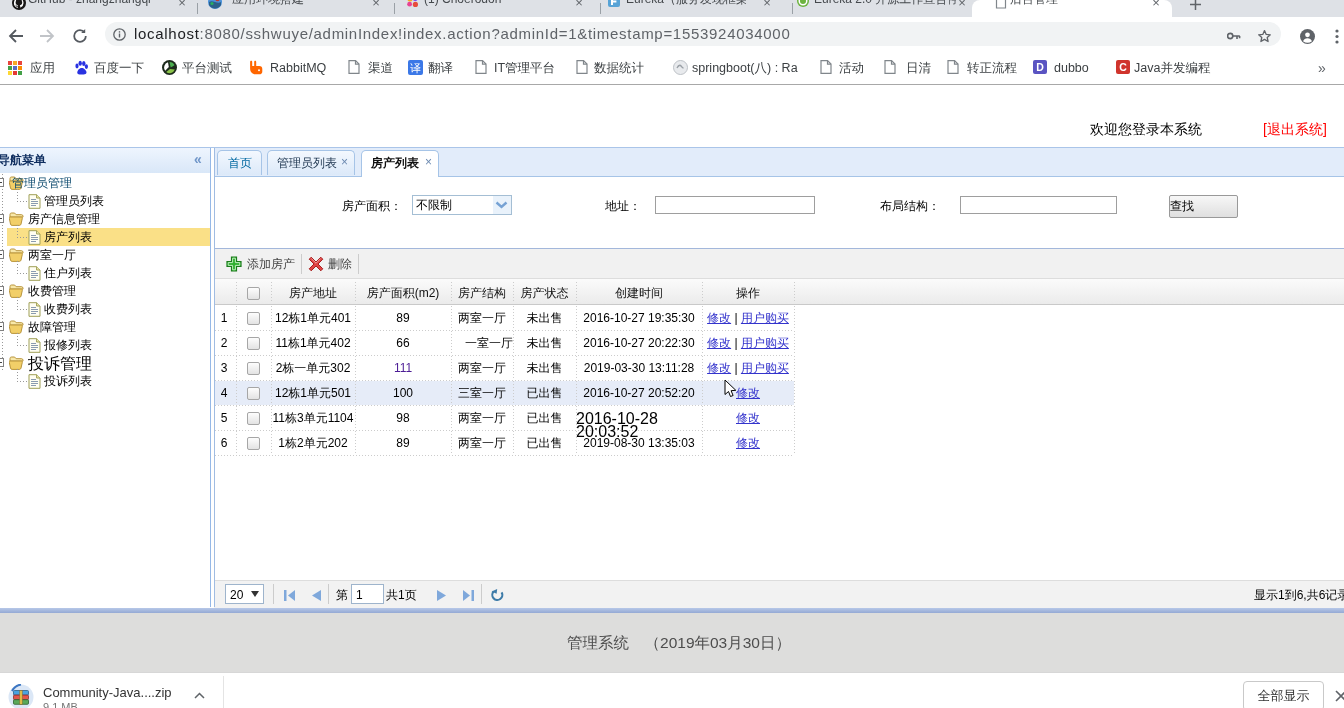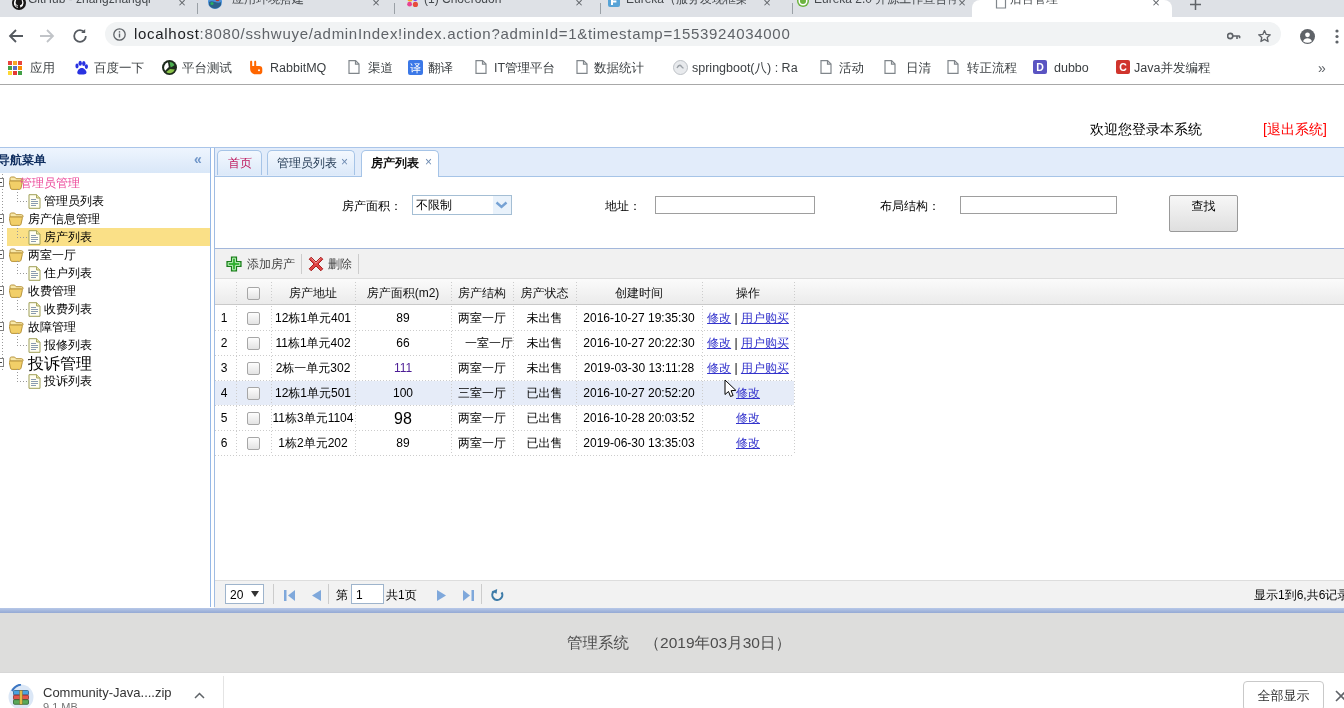--- a/index.html
+++ b/index.html
@@ -217,21 +217,21 @@
   <div id="tree">
   <div class="abs" style="left:2px;top:174px;width:1px;height:198px;background:repeating-linear-gradient(to bottom,#999 0 1px,transparent 1px 3px)"></div>
 
   <div class="abs" style="left:7px;top:228px;width:203px;height:18px;background:#fae087"></div>
   <div class="abs" style="left:-5px;top:178px;width:9px;height:9px;background:#fff;border:1px solid #818181;box-sizing:border-box"></div>
       <div class="abs" style="left:-3px;top:182px;width:5px;height:1px;background:#444"></div>
   <svg class="abs" style="left:9px;top:176px" width="16" height="14" viewBox="0 0 16 14">
         <path d="M1 2.5c0-.8.6-1.5 1.4-1.5h3.2l1.5 1.7h5.5c.8 0 1.4.6 1.4 1.4v1H1z" fill="#f8e8a9" stroke="#b8943c" stroke-width="1"></path>
         <path d="M.8 5h11.4c.9 0 1.3.6 1.1 1.4l-1.3 5.7c-.2.8-.8 1.3-1.6 1.3H3.1c-.8 0-1.5-.5-1.6-1.3L.3 6.4C.1 5.6.4 5 .8 5z" fill="#f2cf68" stroke="#b8943c" stroke-width="1"></path>
       </svg>
-  <div class="abs" style="left:20px;top:177px;font-size:12px;color:#ec4899;line-height:13px">管理员管理</div>
+  <div class="abs" style="left:12px;top:177px;font-size:12px;color:#0c4a6e;line-height:13px">管理员管理</div>
   <div class="abs" style="left:-5px;top:214px;width:9px;height:9px;background:#fff;border:1px solid #818181;box-sizing:border-box"></div>
       <div class="abs" style="left:-3px;top:218px;width:5px;height:1px;background:#444"></div>
   <svg class="abs" style="left:9px;top:212px" width="16" height="14" viewBox="0 0 16 14">
         <path d="M1 2.5c0-.8.6-1.5 1.4-1.5h3.2l1.5 1.7h5.5c.8 0 1.4.6 1.4 1.4v1H1z" fill="#f8e8a9" stroke="#b8943c" stroke-width="1"></path>
         <path d="M.8 5h11.4c.9 0 1.3.6 1.1 1.4l-1.3 5.7c-.2.8-.8 1.3-1.6 1.3H3.1c-.8 0-1.5-.5-1.6-1.3L.3 6.4C.1 5.6.4 5 .8 5z" fill="#f2cf68" stroke="#b8943c" stroke-width="1"></path>
       </svg>
   <div class="abs" style="left:28px;top:213px;font-size:12px;color:#000;line-height:13px">房产信息管理</div>
   <div class="abs" style="left:-5px;top:250px;width:9px;height:9px;background:#fff;border:1px solid #818181;box-sizing:border-box"></div>
       <div class="abs" style="left:-3px;top:254px;width:5px;height:1px;background:#444"></div>
   <svg class="abs" style="left:9px;top:248px" width="16" height="14" viewBox="0 0 16 14">
@@ -307,42 +307,42 @@
         <path d="M8.6.7V4H12" fill="#f3eeb5" stroke="#9f9f56" stroke-width="1"></path>
         <path d="M3 5.5h5M3 7.5h7M3 9.5h7M3 11.5h5" stroke="#8a9bb0" stroke-width="1"></path>
       </svg>
   <div class="abs" style="left:44px;top:375px;font-size:12px;color:#000;line-height:13px">投诉列表</div>
   </div>
 
   <div class="abs" style="left:214px;top:148px;width:1130px;height:29px;background:#e2ecfa;border-left:1px solid #95b8e7;box-sizing:border-box"></div>
   <div class="abs" style="left:215px;top:176px;width:1129px;height:1px;background:#a6c4e7"></div>
 
   <div class="abs" style="left:217px;top:150px;width:45px;height:25px;background:linear-gradient(#f3f8fe,#dcE9f9);border:1px solid #a6c4e7;border-bottom:none;border-radius:5px 5px 0 0;box-sizing:border-box"></div>
-  <div class="abs" style="left:228px;top:157px;font-size:12px;color:#be185d;line-height:13px">首页</div>
+  <div class="abs" style="left:228px;top:157px;font-size:12px;color:#0369a1;line-height:13px">首页</div>
 
   <div class="abs" style="left:267px;top:150px;width:88px;height:25px;background:linear-gradient(#f3f8fe,#dcE9f9);border:1px solid #a6c4e7;border-bottom:none;border-radius:5px 5px 0 0;box-sizing:border-box"></div>
   <div class="abs" style="left:277px;top:157px;font-size:12px;color:#233a54;line-height:13px">管理员列表</div>
   <div class="abs" style="left:341px;top:156px;font-size:12px;color:#6b89b0;line-height:13px">×</div>
 
   <div class="abs" style="left:361px;top:150px;width:78px;height:27px;background:#fff;border:1px solid #a6c4e7;border-bottom:none;border-radius:5px 5px 0 0;box-sizing:border-box"></div>
   <div class="abs" style="left:371px;top:157px;font-size:12px;font-weight:bold;color:#111;line-height:13px">房产列表</div>
   <div class="abs" style="left:425px;top:156px;font-size:12px;color:#6b89b0;line-height:13px">×</div>
 
   <div class="abs" style="left:342px;top:200px;font-size:12px;color:#000;line-height:13px">房产面积：</div>
   <div class="abs" style="left:412px;top:195px;width:100px;height:20px;background:#fff;border:1px solid #a4bed4;box-sizing:border-box"></div>
   <div class="abs" style="left:416px;top:199px;font-size:12px;color:#000;line-height:13px">不限制</div>
   <div class="abs" style="left:493px;top:196px;width:18px;height:18px;background:#e9f2fb"></div>
   <svg class="abs" style="left:495px;top:201px" width="13" height="8" viewBox="0 0 13 8">
       <path d="M1.5 1.5L6.5 6l5-4.5" stroke="#76a2d4" stroke-width="2.4" fill="none"></path>
     </svg>
   <div class="abs" style="left:605px;top:200px;font-size:12px;color:#000;line-height:13px">地址：</div>
   <div class="abs" style="left:655px;top:196px;width:160px;height:18px;background:#fff;border:1px solid #9e9e9e;box-sizing:border-box"></div>
   <div class="abs" style="left:880px;top:200px;font-size:12px;color:#000;line-height:13px">布局结构：</div>
   <div class="abs" style="left:960px;top:196px;width:157px;height:18px;background:#fff;border:1px solid #9e9e9e;box-sizing:border-box"></div>
-  <div class="abs" style="left:1169px;top:195px;width:69px;height:37px;background:linear-gradient(#f7f7f7,#dfdfdf);border:1px solid #999;box-sizing:border-box;border-radius:2px;text-align:center;font-size:12px;line-height:20px;color:#000">查找</div>
+  <div class="abs" style="left:1169px;top:195px;width:69px;height:23px;background:linear-gradient(#f7f7f7,#dfdfdf);border:1px solid #999;box-sizing:border-box;border-radius:2px;text-align:left;font-size:12px;line-height:20px;color:#000">查找</div>
 
   <div class="abs" style="left:214px;top:248px;width:1130px;height:1px;background:#a3b7db"></div>
   <div id="grid">
   <div class="abs" style="left:214px;top:249px;width:1130px;height:30px;background:#f1f1f1;border-bottom:1px solid #ddd;box-sizing:border-box"></div>
   <svg class="abs" style="left:226px;top:256px" width="16" height="16" viewBox="0 0 16 16">
         <path d="M5.5 1h5v4.5H15v5h-4.5V15h-5v-4.5H1v-5h4.5z" fill="#2faf2f" stroke="#1b7a1b" stroke-width="1.2"></path>
         <path d="M6.6 2.2h2.8v4.4h4.4v2.8H9.4v4.4H6.6V9.4H2.2V6.6h4.4z" fill="none" stroke="#bdebbd" stroke-width="1"></path>
       </svg>
   <div class="abs" style="left:247px;top:258px;font-size:12px;color:#444;line-height:13px">添加房产</div>
   <div class="abs" style="left:301px;top:254px;width:1px;height:20px;background:#ccc"></div>
@@ -442,41 +442,41 @@
   <div class="abs" style="left:271px;top:406px;width:1px;height:24px;background:repeating-linear-gradient(to bottom,#ccc 0 1px,transparent 1px 3px)"></div>
   <div class="abs" style="left:355px;top:406px;width:1px;height:24px;background:repeating-linear-gradient(to bottom,#ccc 0 1px,transparent 1px 3px)"></div>
   <div class="abs" style="left:451px;top:406px;width:1px;height:24px;background:repeating-linear-gradient(to bottom,#ccc 0 1px,transparent 1px 3px)"></div>
   <div class="abs" style="left:513px;top:406px;width:1px;height:24px;background:repeating-linear-gradient(to bottom,#ccc 0 1px,transparent 1px 3px)"></div>
   <div class="abs" style="left:576px;top:406px;width:1px;height:24px;background:repeating-linear-gradient(to bottom,#ccc 0 1px,transparent 1px 3px)"></div>
   <div class="abs" style="left:702px;top:406px;width:1px;height:24px;background:repeating-linear-gradient(to bottom,#ccc 0 1px,transparent 1px 3px)"></div>
   <div class="abs" style="left:794px;top:406px;width:1px;height:24px;background:repeating-linear-gradient(to bottom,#ccc 0 1px,transparent 1px 3px)"></div>
   <div class="abs" style="left:212px;top:412px;width:24px;text-align:center;font-size:12px;color:#000;line-height:13px">5</div>
   <div class="abs" style="left:247px;top:412px;width:13px;height:13px;background:linear-gradient(#fdfdfd,#e3e3e3);border:1px solid #a6a6a6;border-radius:2px;box-sizing:border-box"></div>
   <div class="abs" style="left:271px;top:412px;width:84px;text-align:center;font-size:12px;color:#000;line-height:13px">11栋3单元1104</div>
-  <div class="abs" style="left:355px;top:412px;width:96px;text-align:center;font-size:16px;color:#000;line-height:13px">98</div>
+  <div class="abs" style="left:355px;top:412px;width:96px;text-align:center;font-size:12px;color:#000;line-height:13px">98</div>
   <div class="abs" style="left:451px;top:412px;width:62px;text-align:center;font-size:12px;color:#000;line-height:13px">两室一厅</div>
   <div class="abs" style="left:513px;top:412px;width:63px;text-align:center;font-size:12px;color:#000;line-height:13px">已出售</div>
-  <div class="abs" style="left:576px;top:412px;width:126px;text-align:center;font-size:12px;color:#000;line-height:13px">2016-10-28 20:03:52</div>
+  <div class="abs" style="left:576px;top:412px;width:126px;text-align:left;font-size:16px;color:#000;line-height:13px">2016-10-28 20:03:52</div>
   <div class="abs" style="left:702px;top:412px;width:92px;text-align:center;font-size:12px;line-height:13px"><span style="color:#3333cc;text-decoration:underline">修改</span></div>
   <div class="abs" style="left:215px;top:455px;width:579px;height:1px;background:repeating-linear-gradient(to right,#ccc 0 1px,transparent 1px 3px)"></div>
   <div class="abs" style="left:236px;top:431px;width:1px;height:24px;background:repeating-linear-gradient(to bottom,#ccc 0 1px,transparent 1px 3px)"></div>
   <div class="abs" style="left:271px;top:431px;width:1px;height:24px;background:repeating-linear-gradient(to bottom,#ccc 0 1px,transparent 1px 3px)"></div>
   <div class="abs" style="left:355px;top:431px;width:1px;height:24px;background:repeating-linear-gradient(to bottom,#ccc 0 1px,transparent 1px 3px)"></div>
   <div class="abs" style="left:451px;top:431px;width:1px;height:24px;background:repeating-linear-gradient(to bottom,#ccc 0 1px,transparent 1px 3px)"></div>
   <div class="abs" style="left:513px;top:431px;width:1px;height:24px;background:repeating-linear-gradient(to bottom,#ccc 0 1px,transparent 1px 3px)"></div>
   <div class="abs" style="left:576px;top:431px;width:1px;height:24px;background:repeating-linear-gradient(to bottom,#ccc 0 1px,transparent 1px 3px)"></div>
   <div class="abs" style="left:702px;top:431px;width:1px;height:24px;background:repeating-linear-gradient(to bottom,#ccc 0 1px,transparent 1px 3px)"></div>
   <div class="abs" style="left:794px;top:431px;width:1px;height:24px;background:repeating-linear-gradient(to bottom,#ccc 0 1px,transparent 1px 3px)"></div>
   <div class="abs" style="left:212px;top:437px;width:24px;text-align:center;font-size:12px;color:#000;line-height:13px">6</div>
   <div class="abs" style="left:247px;top:437px;width:13px;height:13px;background:linear-gradient(#fdfdfd,#e3e3e3);border:1px solid #a6a6a6;border-radius:2px;box-sizing:border-box"></div>
   <div class="abs" style="left:271px;top:437px;width:84px;text-align:center;font-size:12px;color:#000;line-height:13px">1栋2单元202</div>
   <div class="abs" style="left:355px;top:437px;width:96px;text-align:center;font-size:12px;color:#000;line-height:13px">89</div>
   <div class="abs" style="left:451px;top:437px;width:62px;text-align:center;font-size:12px;color:#000;line-height:13px">两室一厅</div>
   <div class="abs" style="left:513px;top:437px;width:63px;text-align:center;font-size:12px;color:#000;line-height:13px">已出售</div>
-  <div class="abs" style="left:576px;top:437px;width:126px;text-align:center;font-size:12px;color:#000;line-height:13px">2019-06-30 13:35:03</div>
+  <div class="abs" style="left:576px;top:437px;width:126px;text-align:center;font-size:12px;color:#000;line-height:13px">2019-08-30 13:35:03</div>
   <div class="abs" style="left:702px;top:437px;width:92px;text-align:center;font-size:12px;line-height:13px"><span style="color:#3333cc;text-decoration:underline">修改</span></div>
   <div class="abs" style="left:214px;top:580px;width:1130px;height:28px;background:#f2f2f2;border-top:1px solid #ddd;box-sizing:border-box"></div>
   <div class="abs" style="left:225px;top:584px;width:39px;height:20px;background:#fff;border:1px solid #9eb4cc;box-sizing:border-box"></div>
   <div class="abs" style="left:230px;top:589px;font-size:12px;color:#000;line-height:13px">20</div>
   <svg class="abs" style="left:251px;top:591px" width="8" height="6" viewBox="0 0 8 6">
         <path d="M0 0h8L4 6z" fill="#333"></path>
       </svg>
   <div class="abs" style="left:273px;top:584px;width:1px;height:20px;background:#ccc"></div>
   <svg class="abs" style="left:284px;top:590px" width="11" height="11" viewBox="0 0 11 11">
         <rect x="0" y="0" width="2.5" height="11" fill="#7fa8db"></rect>

